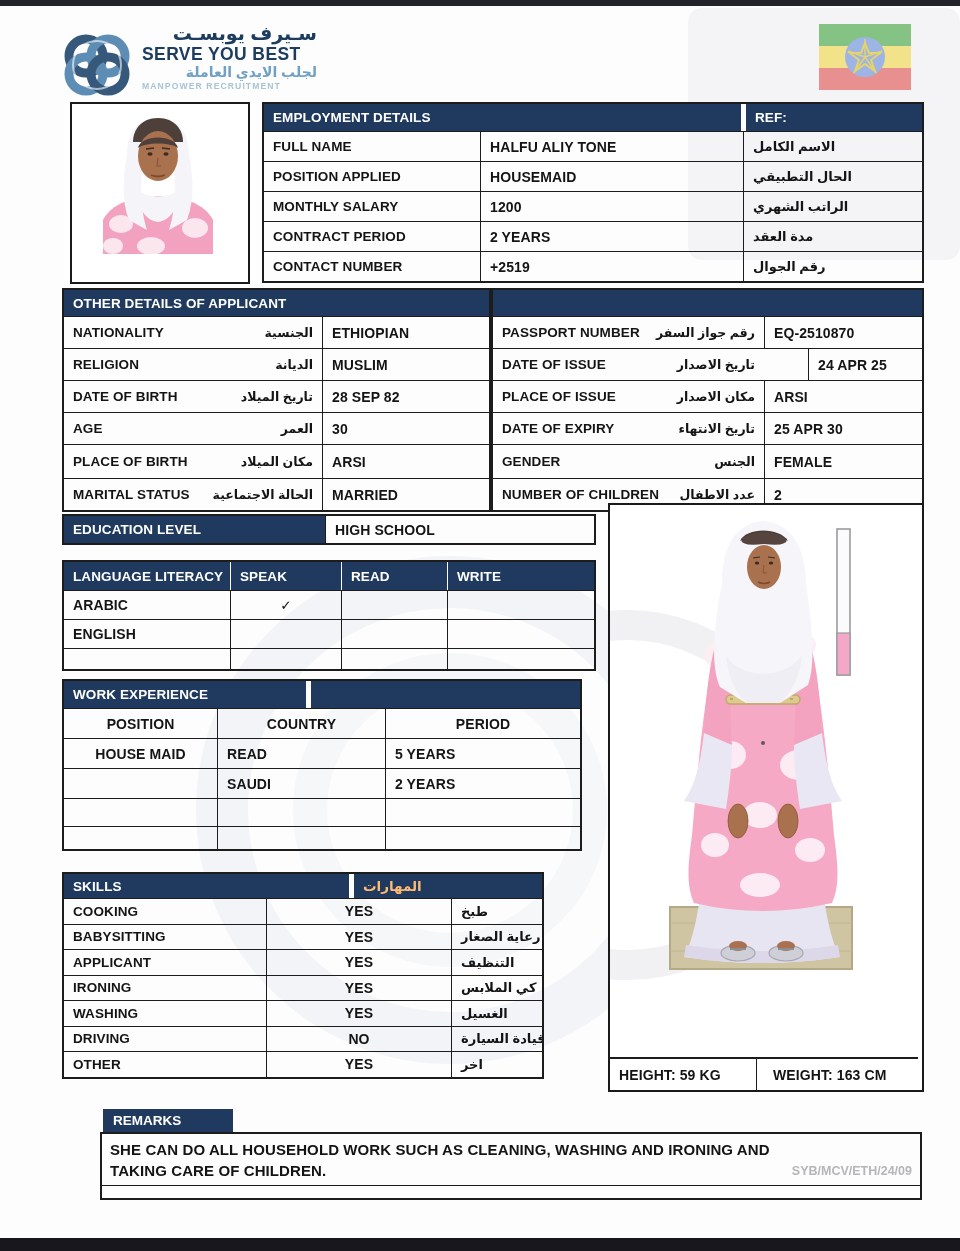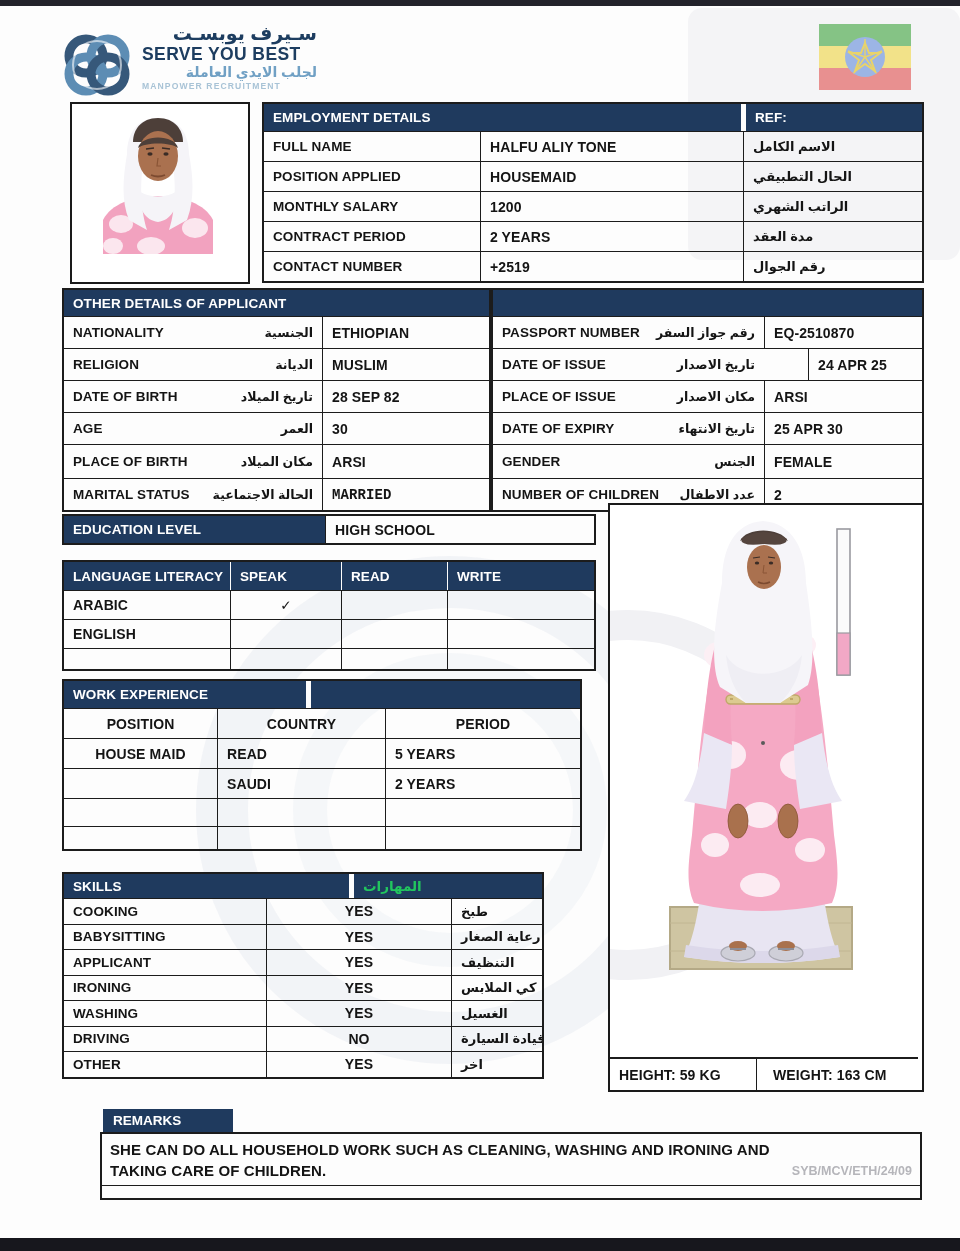--- a/index.html
+++ b/index.html
@@ -188,21 +188,21 @@
           <span>PLACE OF BIRTH</span>
           <span class="arlb">مكان الميلاد</span>
         </div>
       <div class="c val bl" style="flex:1;">ARSI</div>
     </div>
     <div class="trow" style="height:31px;">
       <div class="c sb" style="width:258px;">
           <span>MARITAL STATUS</span>
           <span class="arlb">الحالة الاجتماعية</span>
         </div>
-      <div class="c val bl" style="flex:1;font-family:Liberation Mono, monospace;">MARRIED</div>
+      <div class="c val bl" style="flex:1;">MARRIED</div>
     </div>
   </div>
 
   <div class="tbl" style="left:491px;top:288px;width:429px;">
     <div class="trow hdr" style="height:26px;">
       <div class="c" style="flex:1;"></div>
     </div>
     <div class="trow" style="height:31px;">
       <div class="c sb" style="width:271px;">
           <span>PASSPORT NUMBER</span>
@@ -311,21 +311,21 @@
       <div class="c ctr val" style="width:153px;"></div>
       <div class="c val bl" style="width:168px;"></div>
       <div class="c val bl" style="flex:1;"></div>
     </div>
   </div>
 
   <div class="tbl" style="left:62px;top:872px;width:478px;">
     <div class="trow hdr" style="height:24px;">
       <div class="c" style="width:285px;">SKILLS</div>
       <div class="gapv"></div>
-      <div class="c ar" style="flex:1;color:#22c55e;">المهارات</div>
+      <div class="c ar" style="flex:1;color:#fdba74;">المهارات</div>
     </div>
     <div class="trow" style="height:24.5px;">
       <div class="c" style="width:202px;">COOKING</div>
       <div class="c ctr val bl" style="width:185px;">YES</div>
       <div class="c ar bl" style="flex:1;">طبخ</div>
     </div>
     <div class="trow" style="height:24.5px;">
       <div class="c" style="width:202px;">BABYSITTING</div>
       <div class="c ctr val bl" style="width:185px;">YES</div>
       <div class="c ar bl" style="flex:1;">رعاية الصغار</div>

